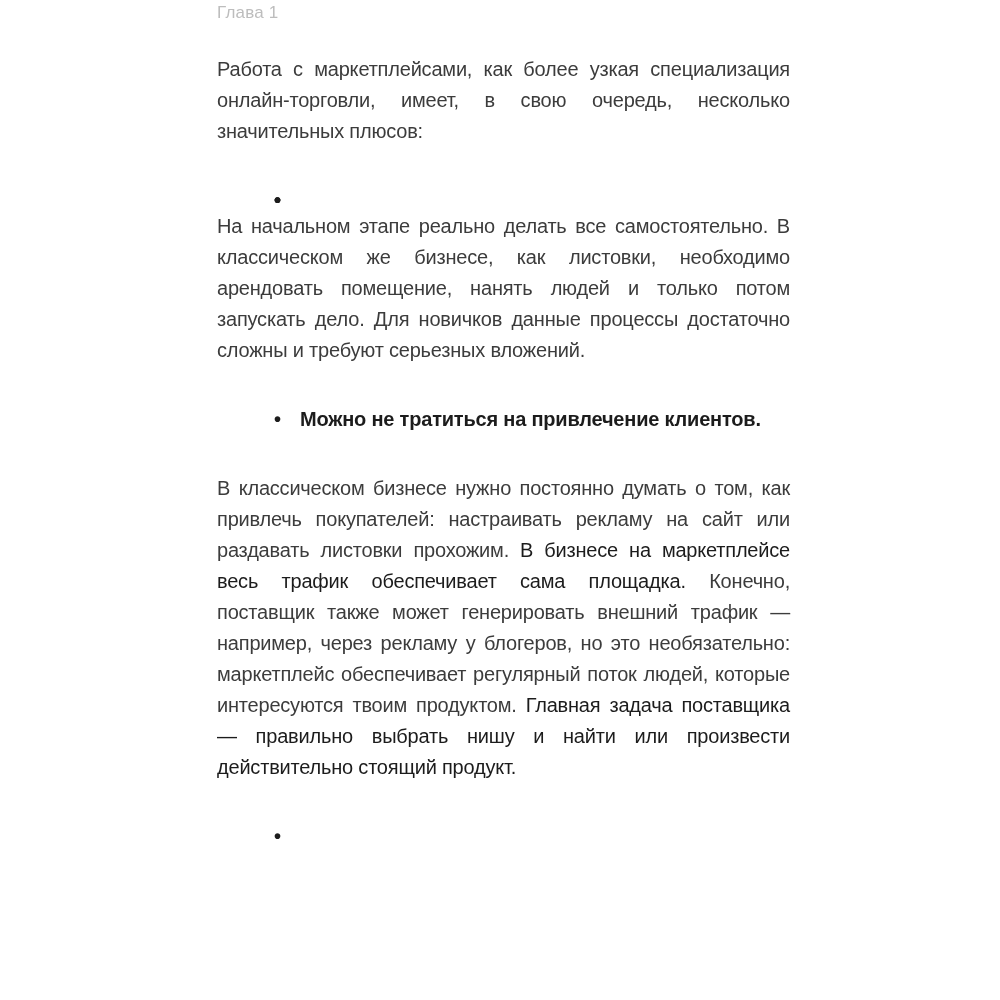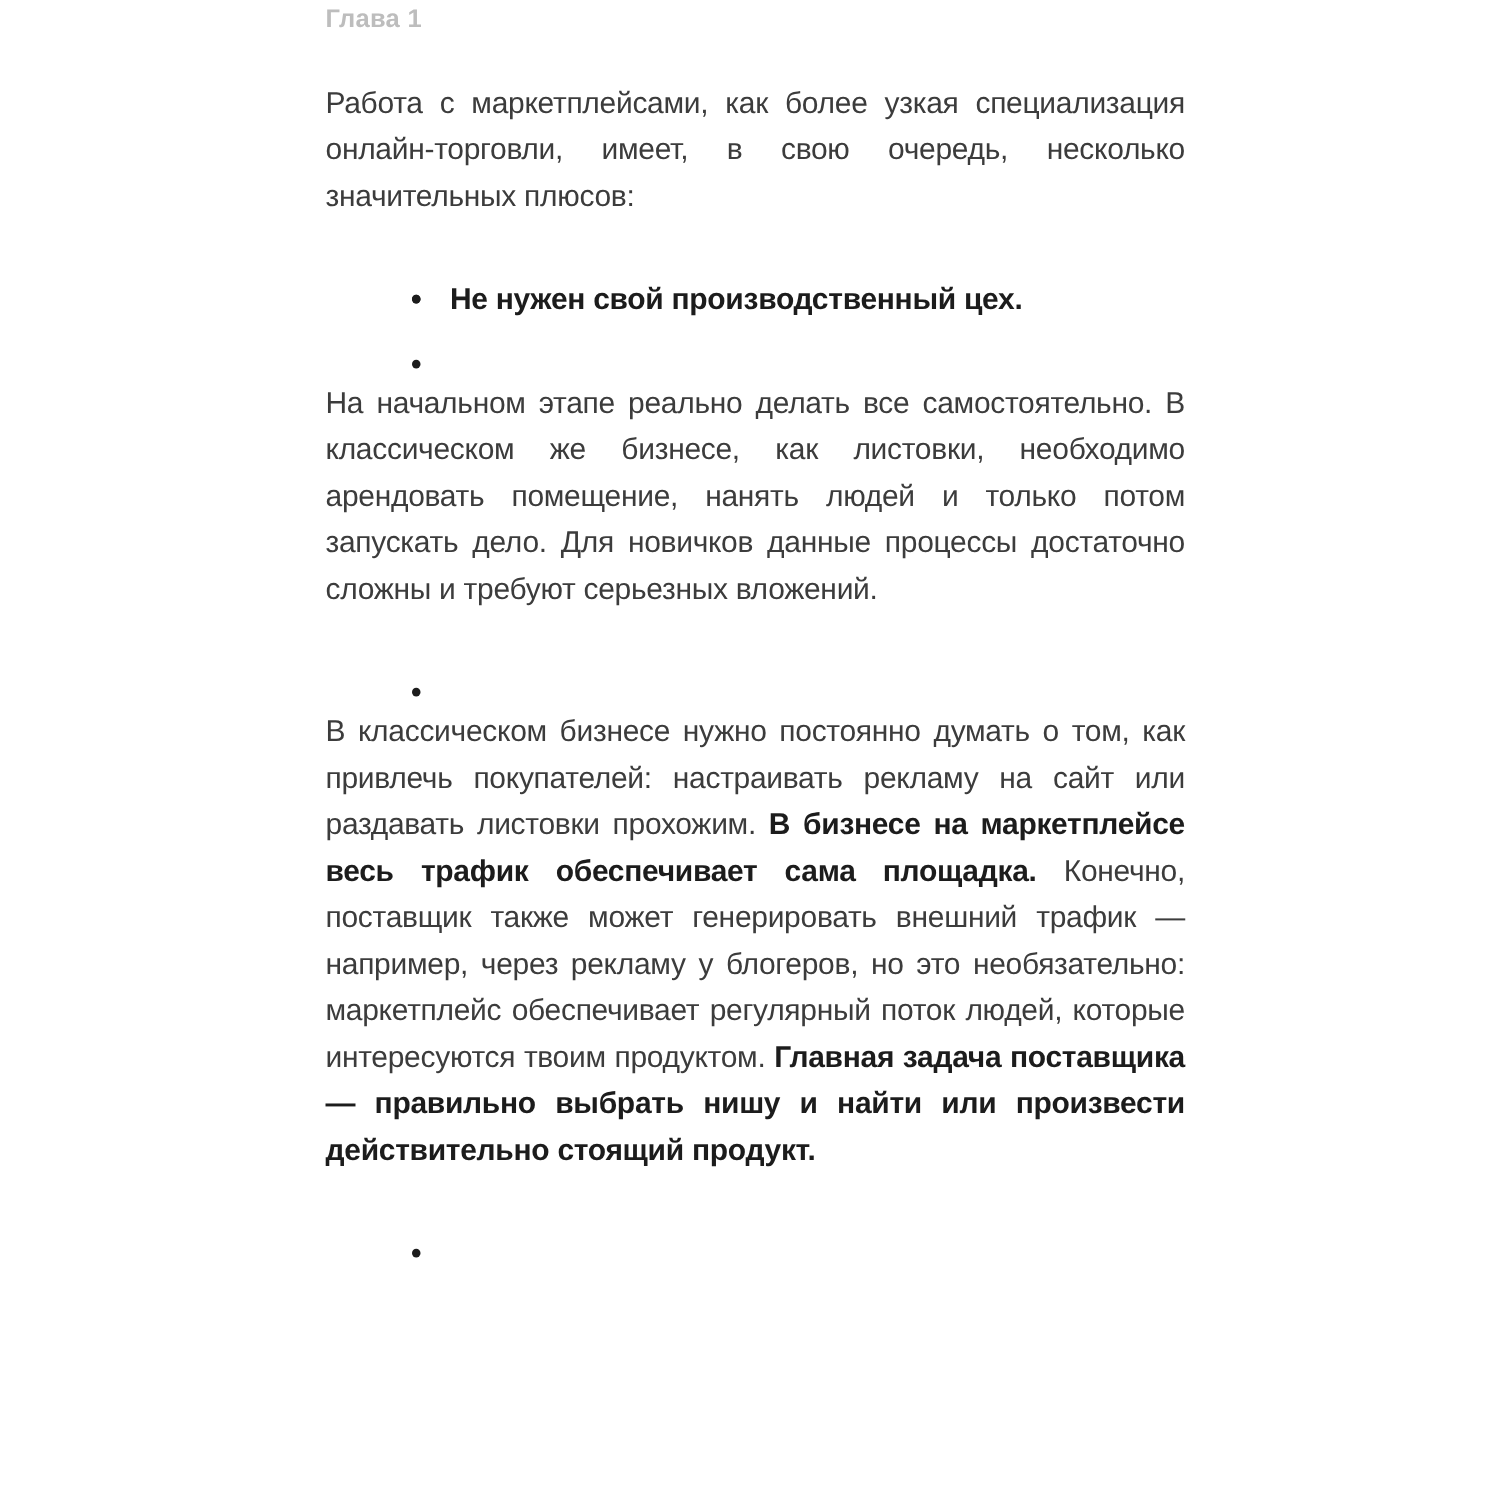--- a/index.html
+++ b/index.html
@@ -13,37 +13,37 @@
     width: 1000px;
     min-height: 1000px;
     background: #ffffff;
     padding: 3px 210px 14px 217px;
     display: flex;
     flex-direction: column;
   }
   .chapter-header {
     font-size: 17px;
     line-height: 20px;
-    font-weight: 700;
+    font-weight: 400;
     color: #bdbdbd;
     letter-spacing: 0.2px;
     margin: 0 0 31px 0;
   }
   .body-text {
     font-size: 20px;
     line-height: 31px;
     color: #3c3c3c;
     letter-spacing: -0.2px;
     text-align: justify;
     margin: 13px 0;
   }
   .body-text:first-of-type { margin-top: 0; }
   .body-text b, .body-text strong {
     color: #1c1c1c;
-    font-weight: bold;
+    font-weight: normal;
   }
   ul.advantages {
     list-style: none;
     margin: 13px 0;
   }
   ul.advantages li {
     position: relative;
     padding-left: 83px;
     font-size: 20px;
     line-height: 31px;
@@ -65,28 +65,28 @@
 <body>
 
 <div class="page">
 
   <div class="chapter-header">Глава 1</div>
 
   <p class="body-text"><span>Работа с маркетплейсами, как более узкая специализация онлайн-торговли, имеет, в свою очередь, несколько значительных плюсов:</span></p>
 
   <ul class="advantages">
     <li><span class="bullet-marker">•</span></li>
-    <li><span class="bullet-marker">•</span><span>Не нужен свой производственный цех.</span></li>
+    <li><span class="bullet-marker">•</span></li>
     <li><span class="bullet-marker">•</span></li>
   </ul>
 
   <p class="body-text"><span>На начальном этапе реально делать все самостоятельно. В классическом же бизнесе, как листовки, необходимо арендовать помещение, нанять людей и только потом запускать дело. Для новичков данные процессы достаточно сложны и требуют серьезных вложений.</span></p>
 
   <ul class="advantages">
-    <li><span class="bullet-marker">•</span></li>
+    <li><span class="bullet-marker">•</span><span>Можно не тратиться на привлечение клиентов.</span></li>
   </ul>
 
   <p class="body-text"><span>В классическом бизнесе нужно постоянно думать о том, как привлечь покупателей: настраивать рекламу на сайт или раздавать листовки прохожим. </span><strong>В бизнесе на маркетплейсе весь трафик обеспечивает сама площадка.</strong><span> Конечно, поставщик также может генерировать внешний трафик — например, через рекламу у блогеров, но это необязательно: маркетплейс обеспечивает регулярный поток людей, которые интересуются твоим продуктом. </span><strong>Главная задача поставщика — правильно выбрать нишу и найти или произвести действительно стоящий продукт.</strong></p>
 
   <ul class="advantages">
     <li><span class="bullet-marker">•</span></li>
   </ul>
 
 </div>
 

